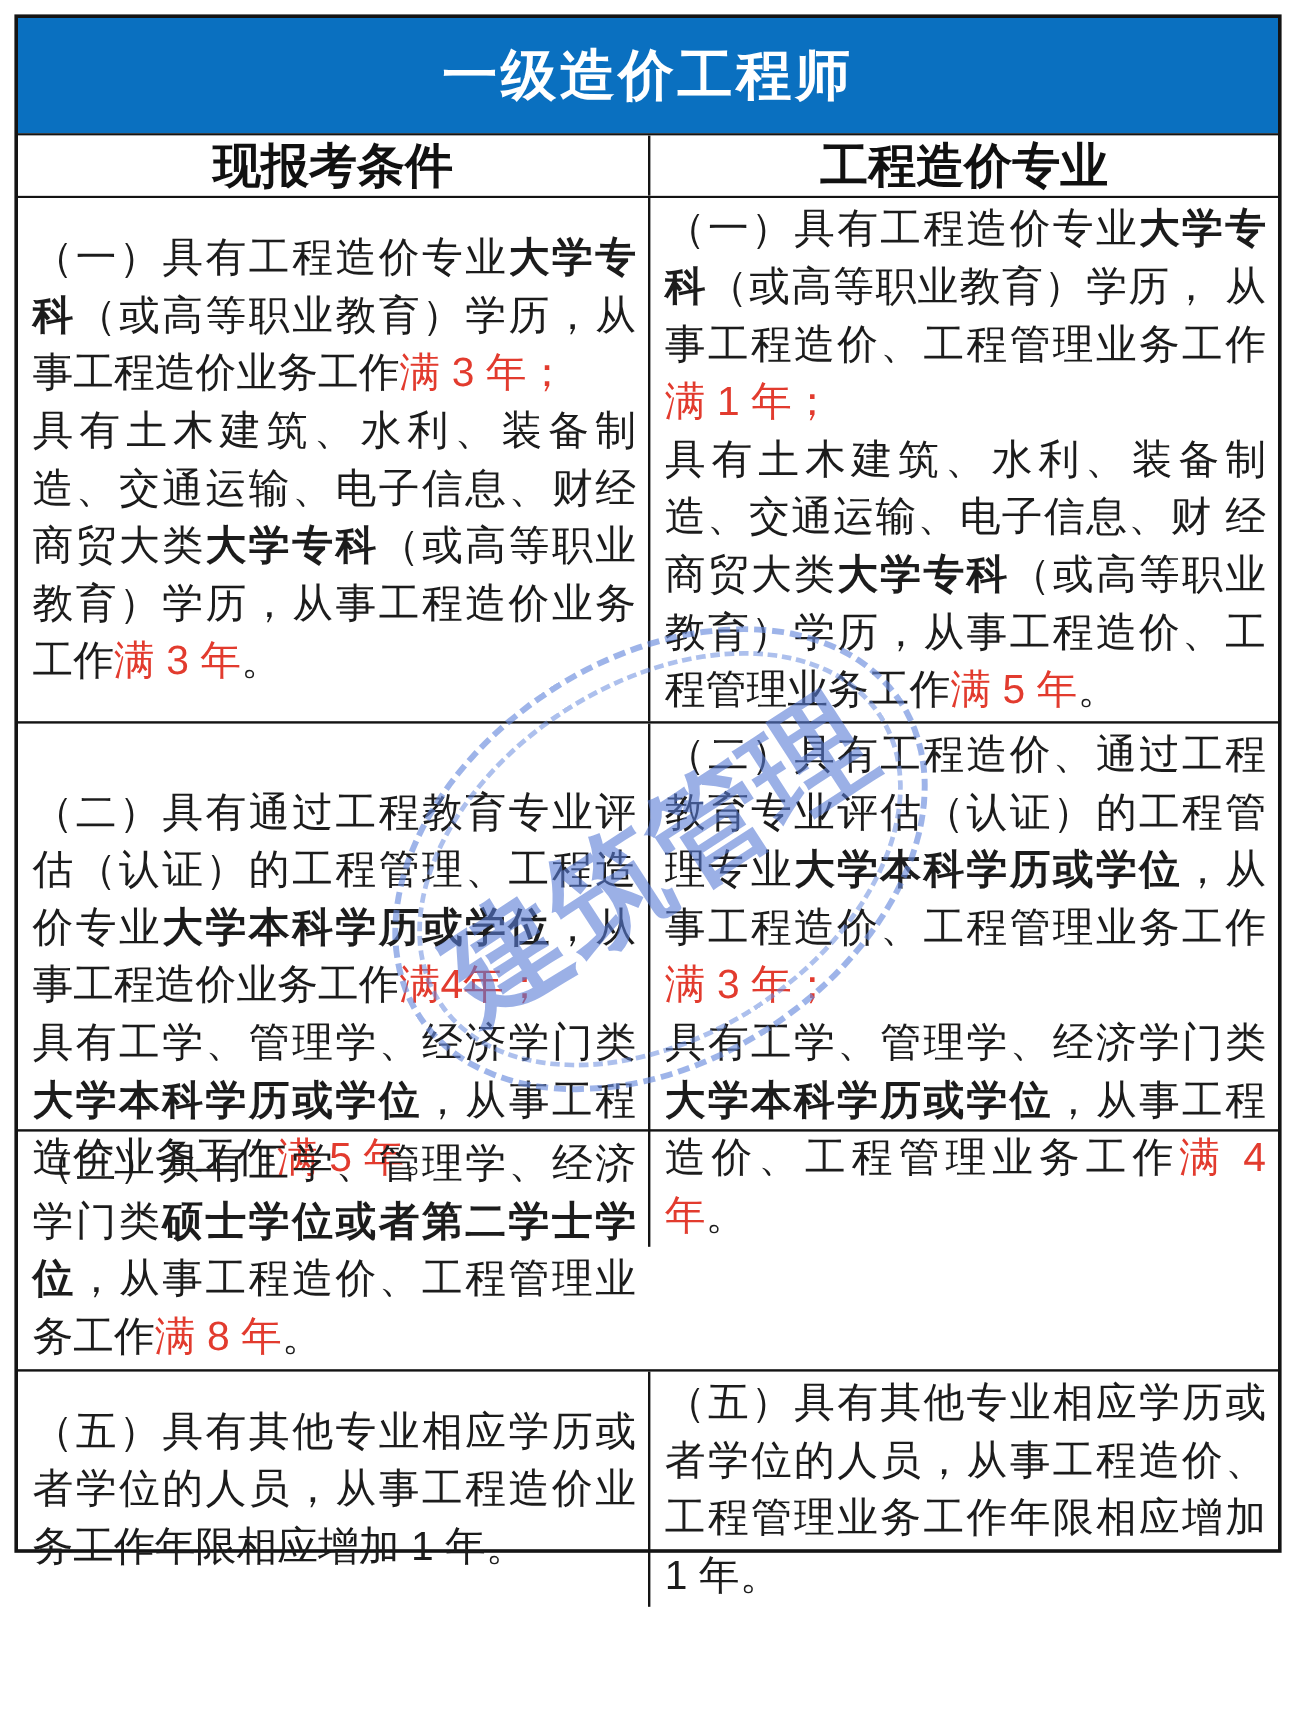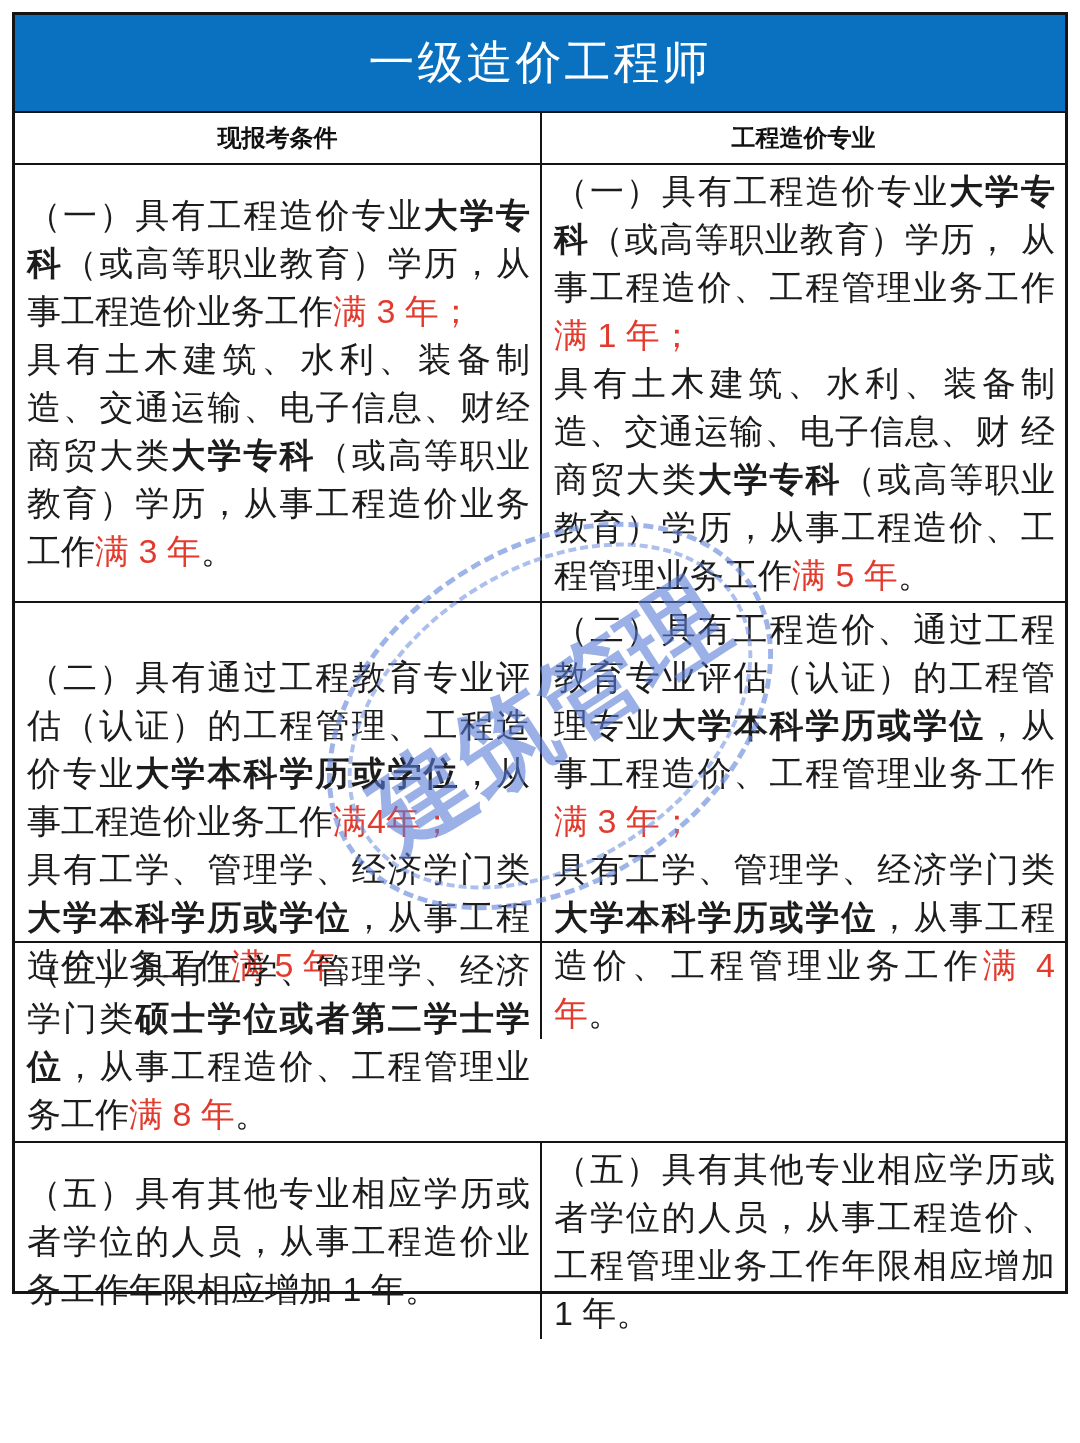--- a/index.html
+++ b/index.html
@@ -10,28 +10,28 @@
   }
   .sheet{
     position:absolute;left:12px;top:12px;width:1050px;
     border:3px solid #141414;background:#ffffff;
   }
   .banner{
     height:96px;background:#0a70c0;
     display:flex;align-items:center;justify-content:center;
   }
   .banner-title{
-    color:#ffffff;font-size:46px;font-weight:400;letter-spacing:3px;
+    color:#ffffff;font-size:46px;font-weight:700;letter-spacing:3px;
   }
   .thead{
     display:grid;grid-template-columns:1fr 1fr;border-top:2px solid #141414;
   }
   .th{
     height:50px;display:flex;align-items:center;justify-content:center;
-    font-size:24px;font-weight:700;color:#111111;background:#ffffff;
+    font-size:40px;font-weight:700;color:#111111;background:#ffffff;
   }
   .th + .th{border-left:2px solid #141414;}
   .row{
     display:grid;grid-template-columns:1fr 1fr;border-top:2px solid #141414;
   }
   .cell{
     padding:2px 10px 2px 12px;
     display:flex;flex-direction:column;justify-content:center;
     font-size:34px;line-height:48px;color:#1c1c1c;
   }

